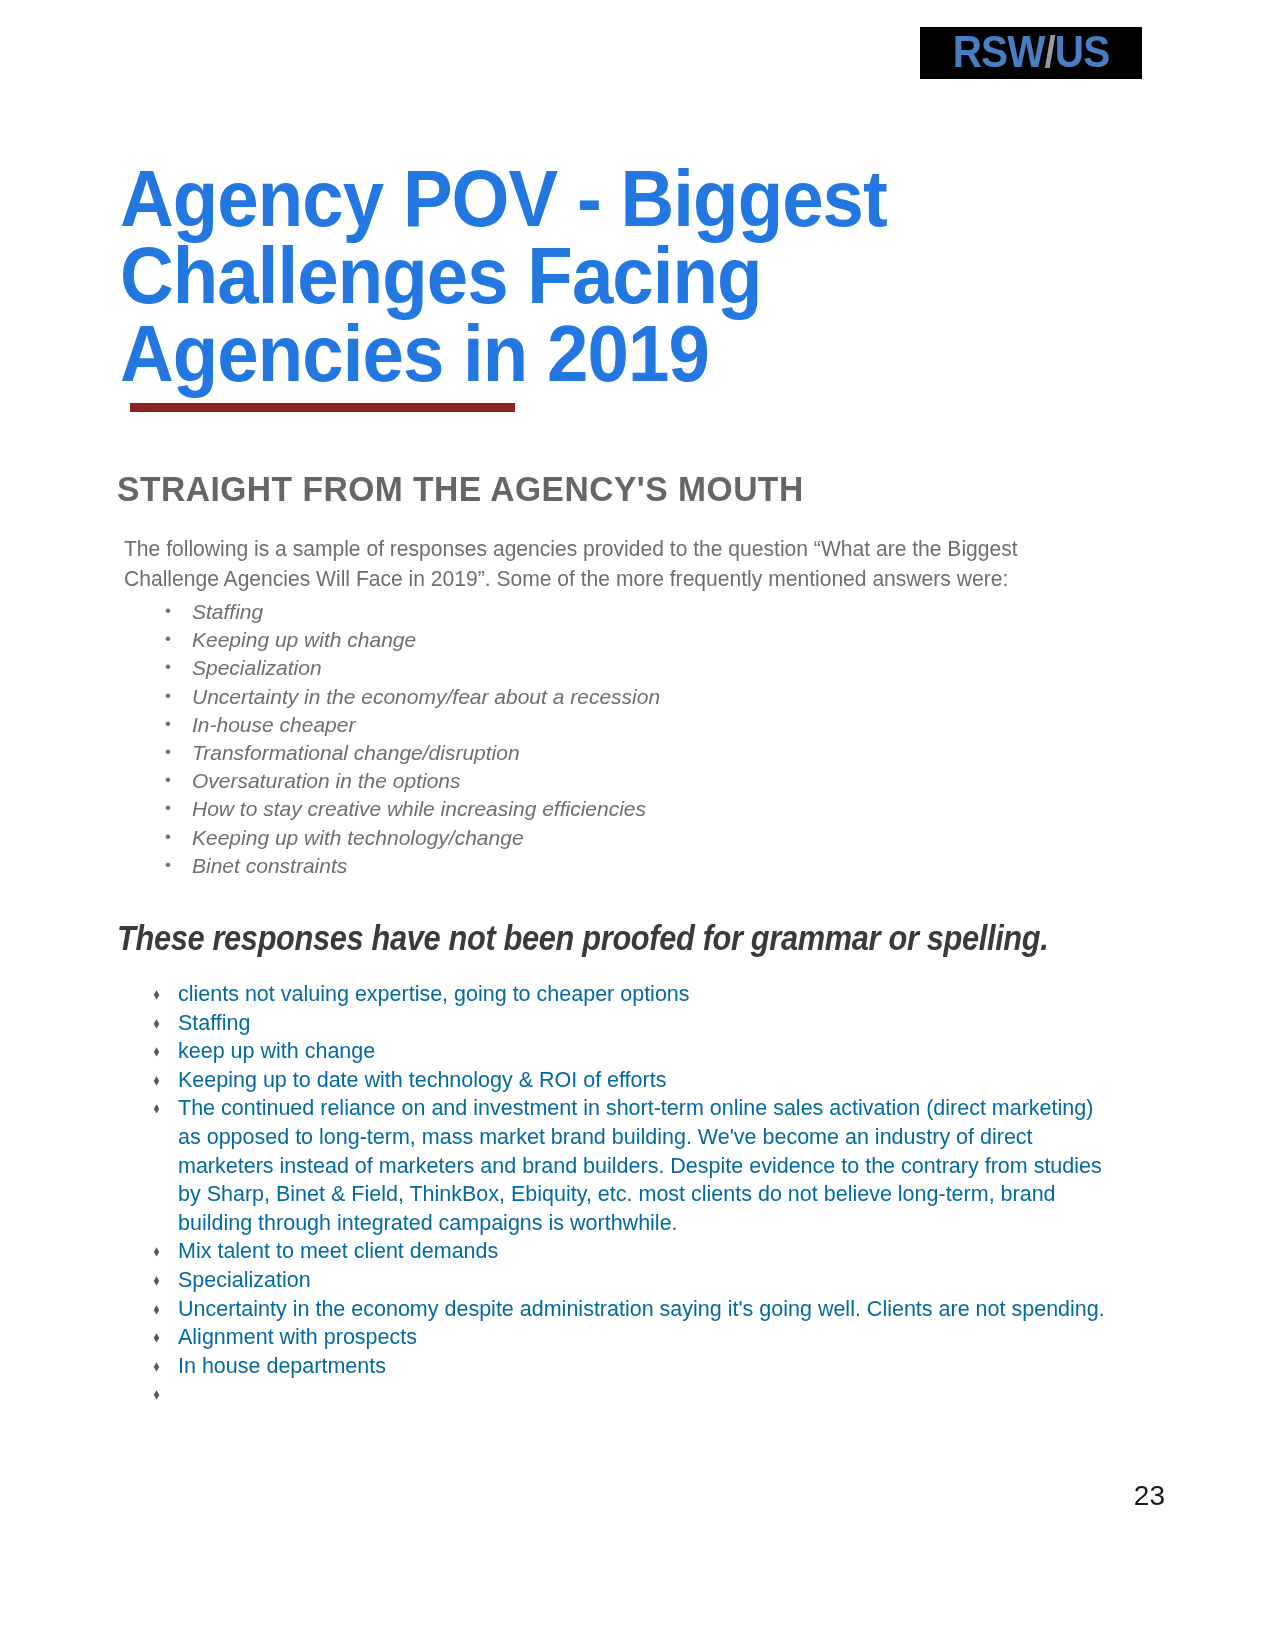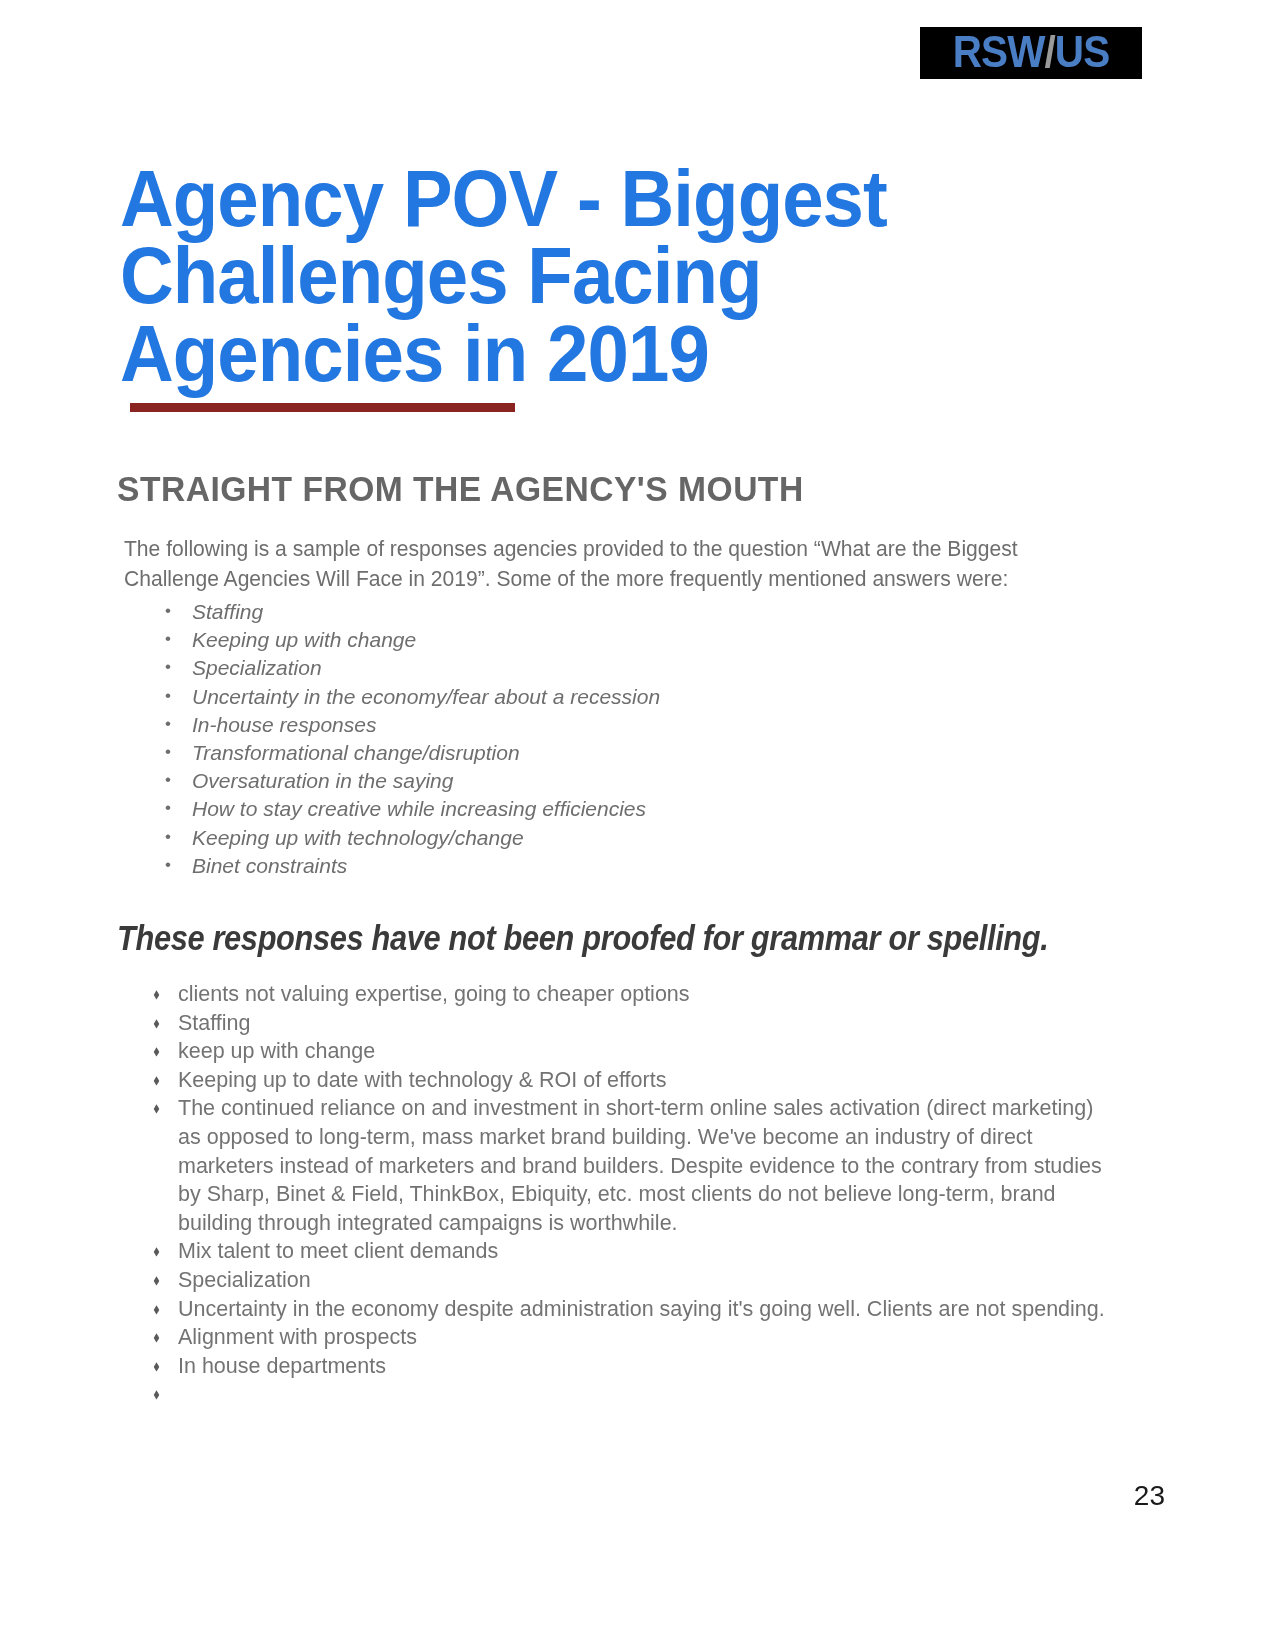--- a/index.html
+++ b/index.html
@@ -155,21 +155,21 @@
 
   
   .list-responses {
     position: absolute;
     top: 980px;
     left: 148px;
     width: 930px;
     margin: 0;
     padding: 0 0 0 30px;
     list-style: none;
-    color: #737373;
+    color: #0369a1;
     font-family: "Liberation Sans", sans-serif;
     font-size: 21.5px;
     line-height: 28.6px;
   }
   .list-responses li {
     position: relative;
   }
   .list-responses li::before {
     content: "\25C6";
     position: absolute;
@@ -206,23 +206,23 @@
 
   <h2 class="subtitle" style="color: rgb(102, 102, 102);">STRAIGHT FROM THE AGENCY'S MOUTH</h2>
 
   <p class="intro">The following is a sample of responses agencies provided to the question “What are the Biggest Challenge Agencies Will Face in 2019”. Some of the more frequently mentioned answers were:</p>
 
   <ul class="list-italic">
     <li>Staffing</li>
     <li>Keeping up with change</li>
     <li>Specialization</li>
     <li>Uncertainty in the economy/fear about a recession</li>
-    <li>In-house responses</li>
+    <li>In-house cheaper</li>
     <li>Transformational change/disruption</li>
-    <li>Oversaturation in the saying</li>
+    <li>Oversaturation in the options</li>
     <li>How to stay creative while increasing efficiencies</li>
     <li>Keeping up with technology/change</li>
     <li>Binet constraints</li>
   </ul>
 
   <div class="proof-note">These responses have not been proofed for grammar or spelling.</div>
 
   <ul class="list-responses">
     <li>clients not valuing expertise, going to   cheaper options</li>
     <li>Staffing</li>

